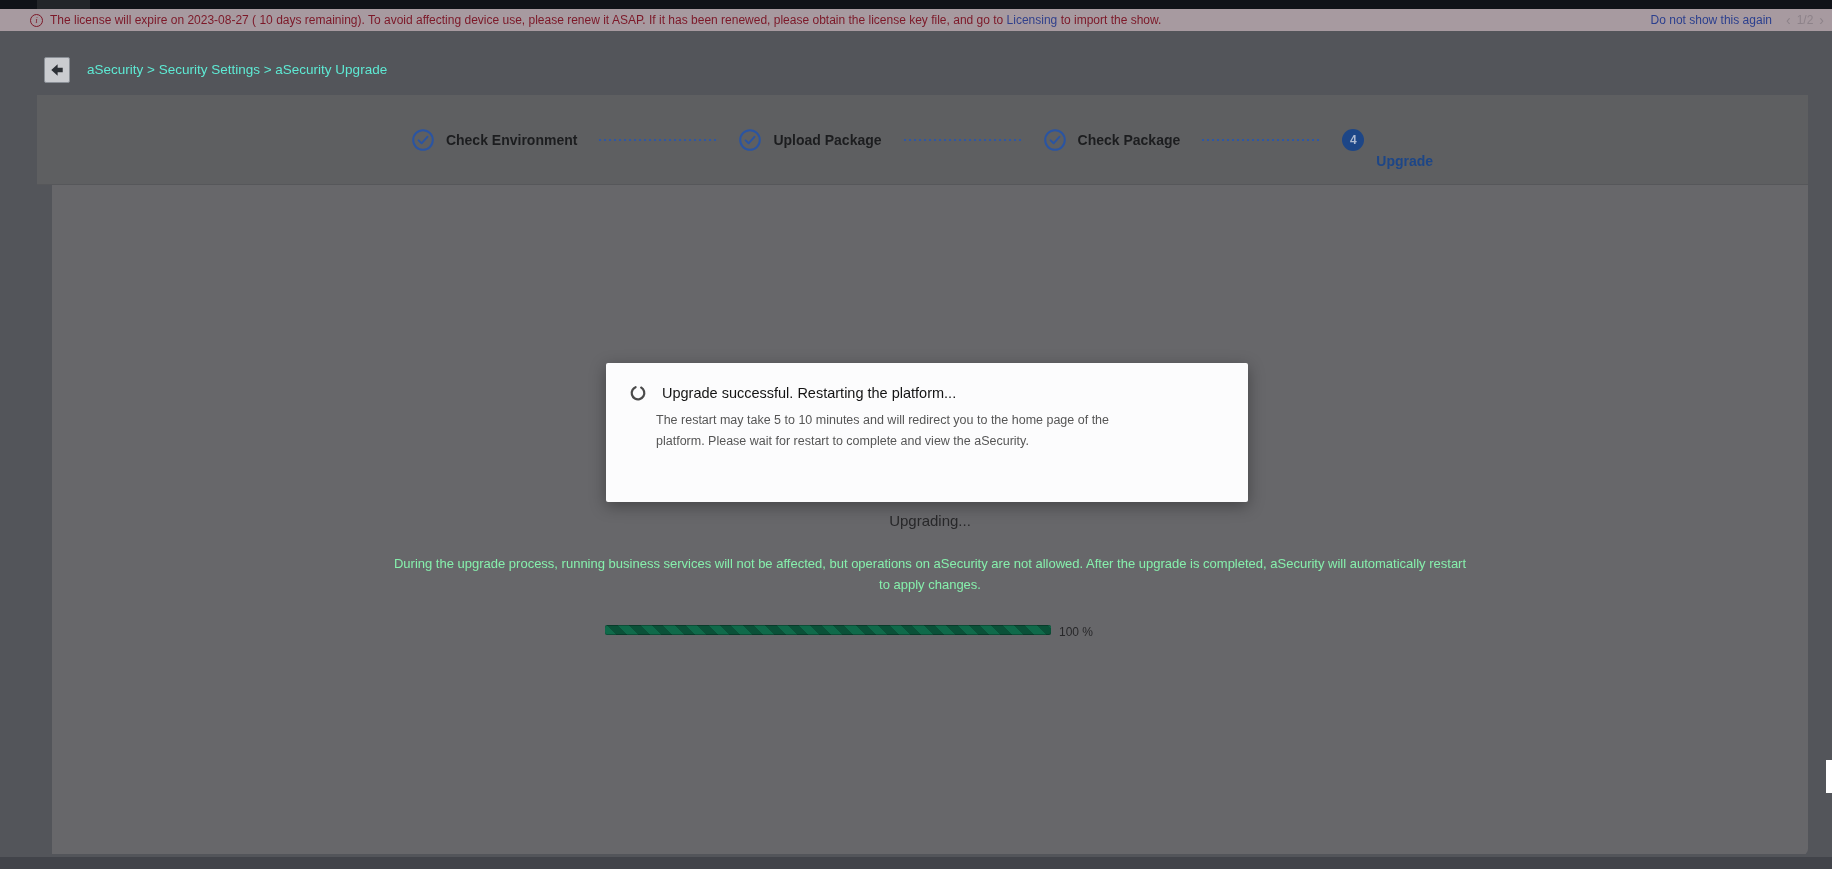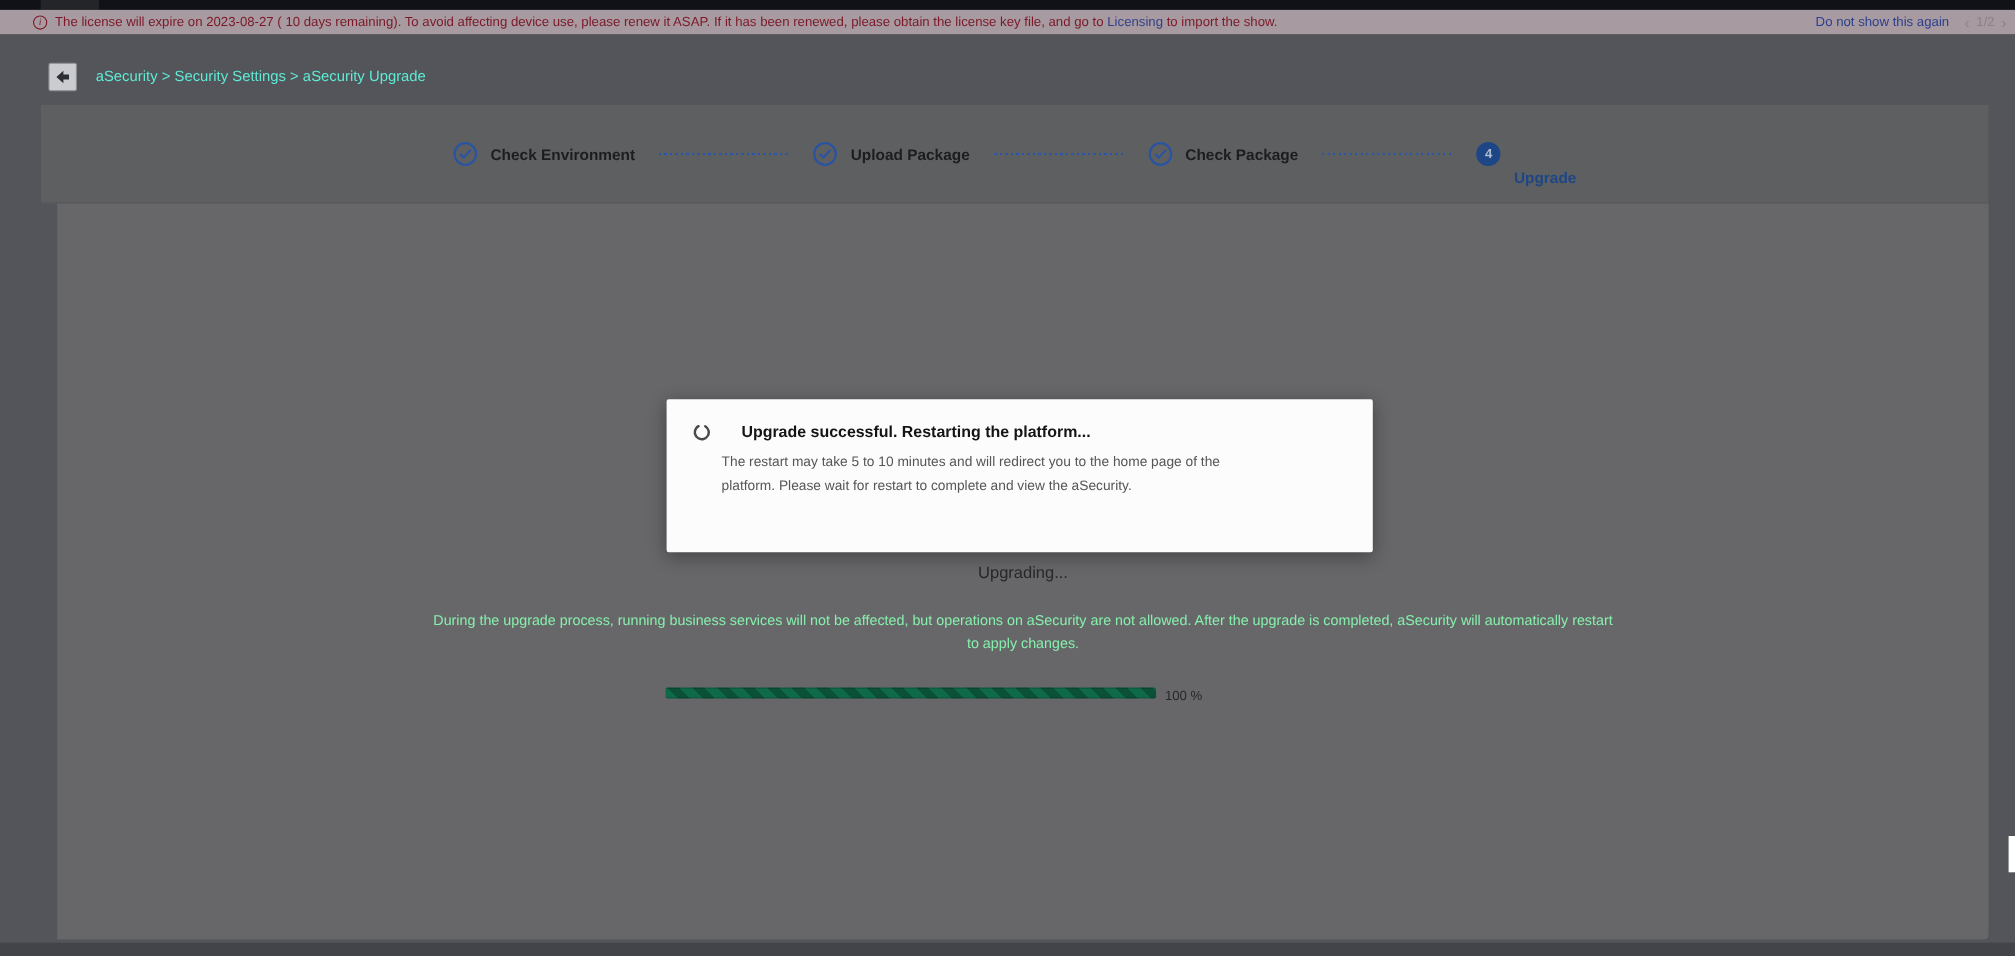--- a/index.html
+++ b/index.html
@@ -47,21 +47,21 @@
                  line-height:21px; color:#86efac; }
   .progress-row { width:650px; margin:30px auto 0; display:flex; align-items:flex-start; }
   .progress-bar { width:446px; height:10px; border-radius:2px; flex:none;
        background:repeating-linear-gradient(45deg,#0f6a4a 0 8px,#0a5138 8px 16px);
        box-shadow:inset 0 1px 0 rgba(0,0,0,.25), inset 0 -1px 0 rgba(0,0,0,.25); }
   .progress-label { margin-left:8px; font-size:12px; color:#28282a; }
 
   
   .modal { position:absolute; left:606px; top:363px; width:642px; min-height:139px; background:#fcfcfd;
            border-radius:2px; box-shadow:0 4px 16px rgba(0,0,0,.35); padding:22px 24px 24px; z-index:10; }
-  .modal-title-row { display:flex; align-items:center; gap:28px;font-weight:bold; }
+  .modal-title-row { display:flex; align-items:center; gap:16px; }
   .modal-title { font-size:14.5px; color:#141414; }
   .modal-body { margin:9px 0 0 26px; font-size:12.5px; line-height:21px; color:#565656; }
 
   
   .scroll-thumb { position:absolute; right:0; top:760px; width:6px; height:33px; background:#ffffff; z-index:11; }
   .bottom-band { position:absolute; left:0; bottom:0; width:1832px; height:12px; background:#42444a; }
 </style>
 </head>
 <body>
 

